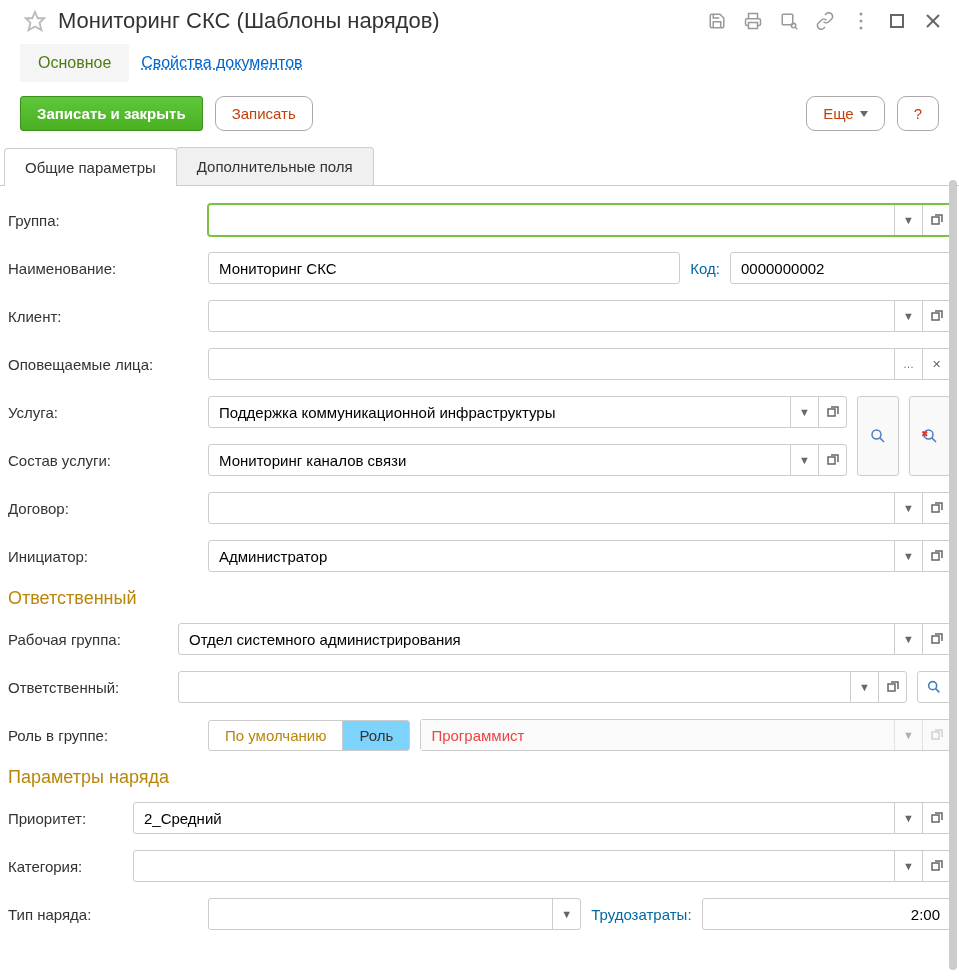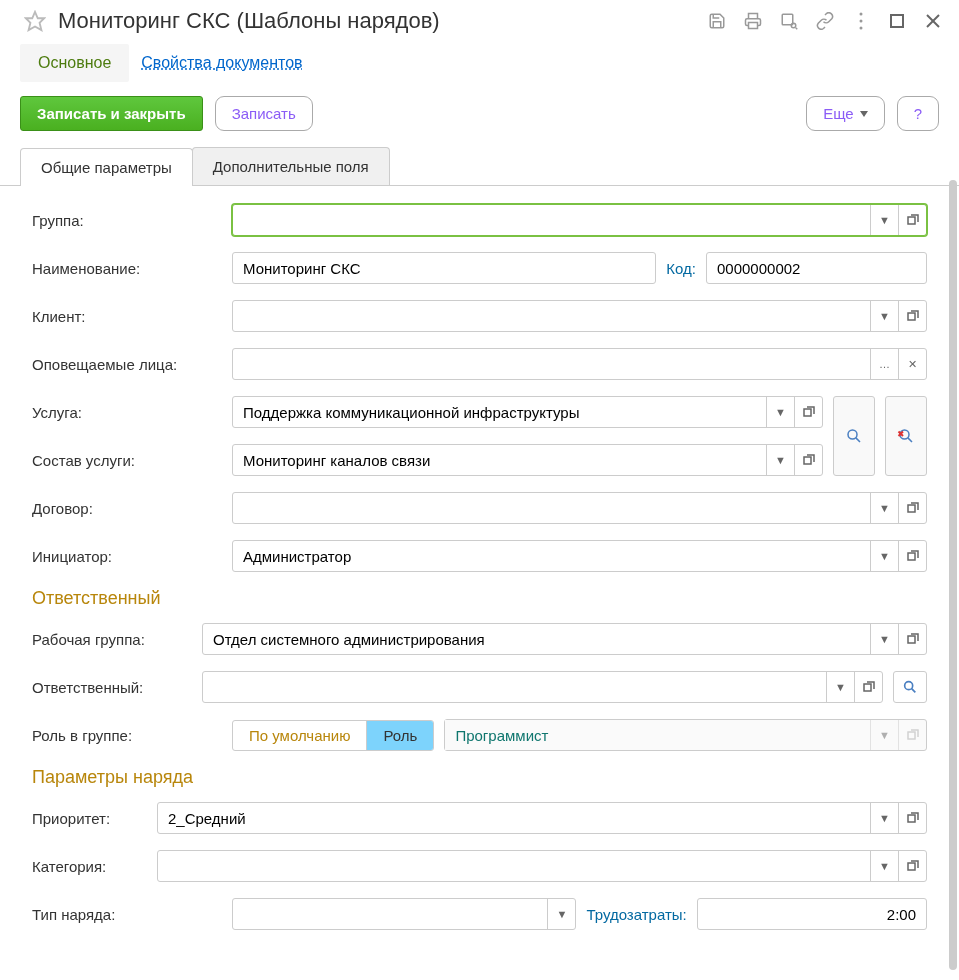--- a/index.html
+++ b/index.html
@@ -13,53 +13,53 @@
 .hicon { width: 20px; height: 20px; display: flex; align-items: center; justify-content: center; cursor: pointer; color: #999; }
 
 
 .nav { padding: 6px 20px 14px 20px; display: flex; gap: 8px; }
 .nav-tab { padding: 10px 18px; font-size: 16px; color: #4d7c0f; background: #f5f5f5; border-radius: 2px; cursor: pointer; }
 .nav-link { padding: 10px 4px; font-size: 16px; color: #0066cc; text-decoration: underline dotted; cursor: pointer; }
 
 
 .toolbar { display: flex; padding: 0 20px 16px 20px; gap: 12px; align-items: center; }
 .btn-primary { background: linear-gradient(#5fc73d, #4ab020); border: 1px solid #3a9018; color: #fff; font-weight: bold; font-size: 15px; padding: 8px 16px; border-radius: 3px; cursor: pointer; }
-.btn { background: #fff; border: 1px solid #aaa; color: #8b5cf6; font-size: 15px; padding: 8px 16px; border-radius: 9px; cursor: pointer; }
+.btn { background: #fff; border: 1px solid #aaa; color: #c2410c; font-size: 15px; padding: 8px 16px; border-radius: 9px; cursor: pointer; }
 .toolbar-spacer { flex: 1; }
 .btn-more { display: flex; align-items: center; gap: 6px; }
 .chevron-down { width: 0; height: 0; border-left: 4px solid transparent; border-right: 4px solid transparent; border-top: 6px solid #666; }
 
 
-.subtabs { display: flex; padding: 0 20px; border-bottom: 1px solid #ccc; }
+.subtabs { display: flex; padding: 0 4px; border-bottom: 1px solid #ccc; }
 .subtab { padding: 10px 20px; border: 1px solid #ccc; border-bottom: none; background: #f0f0f0; cursor: pointer; font-size: 15px; border-top-left-radius: 4px; border-top-right-radius: 4px; margin-right: -1px; }
 .subtab.active { background: #fff; position: relative; top: 1px; }
 
 
-.form { padding: 18px 32px; }
+.form { padding: 18px 8px; }
 .row { display: flex; align-items: center; margin-bottom: 16px; gap: 10px; }
 .label { width: 190px; color: #333; flex-shrink: 0; }
 .field { flex: 1; display: flex; border: 1px solid #ccc; border-radius: 3px; height: 32px; background: #fff; }
 .field.focused { border: 1px solid #7ac142; box-shadow: 0 0 0 1px #7ac142; }
 .field input { flex: 1; border: none; padding: 0 10px; font-size: 15px; outline: none; background: transparent; }
 .field input:disabled { background: #fafafa; color: #999; }
 .field-btn { width: 28px; border-left: 1px solid #ccc; display: flex; align-items: center; justify-content: center; cursor: pointer; color: #666; font-size: 11px; }
 
 .section-title { color: #b8860b; font-size: 18px; margin: 6px 0 14px 0; }
 
 .toggle-group { display: flex; border: 1px solid #ccc; border-radius: 3px; overflow: hidden; }
 .toggle-btn { padding: 6px 16px; cursor: pointer; border-right: 1px solid #ccc; font-size: 15px; }
 .toggle-btn:last-child { border-right: none; }
 .toggle-btn.active { color: #b8860b; }
 .toggle-btn.sel { background: #7dd3fc; }
 
 .icon-btn { width: 42px; height: 42px; border: 1px solid #ccc; border-radius: 3px; display: flex; align-items: center; justify-content: center; cursor: pointer; background: #f9f9f9; flex-shrink: 0; }
 .icon-btn-sm { width: 34px; height: 32px; border: 1px solid #ccc; border-radius: 3px; display: flex; align-items: center; justify-content: center; cursor: pointer; background: #fff; flex-shrink: 0; }
 
 .field.disabled { background: #fafafa; }
-.field.disabled input { color: #0f766e; }
+.field.disabled input { color: #ef4444; }
 
 
 .scrollbar { position: absolute; right: 2px; top: 180px; bottom: 10px; width: 8px; background: #ccc; border-radius: 4px; }
 
 .label-sm { flex-shrink: 0; color: #0369a1; }
 .right-align input { text-align: right; }
 </style>
 </head>
 <body>
 

